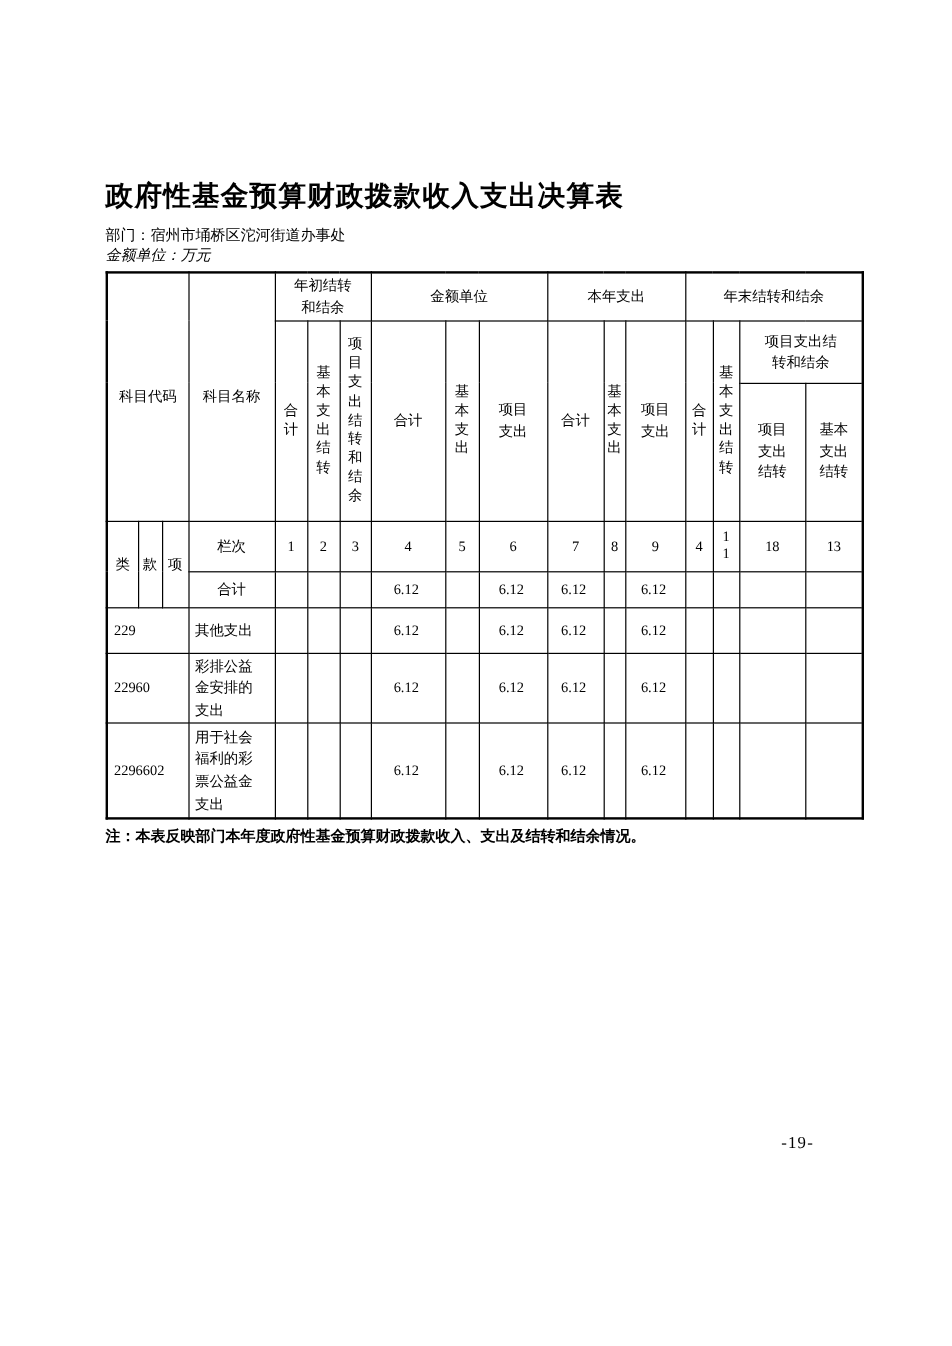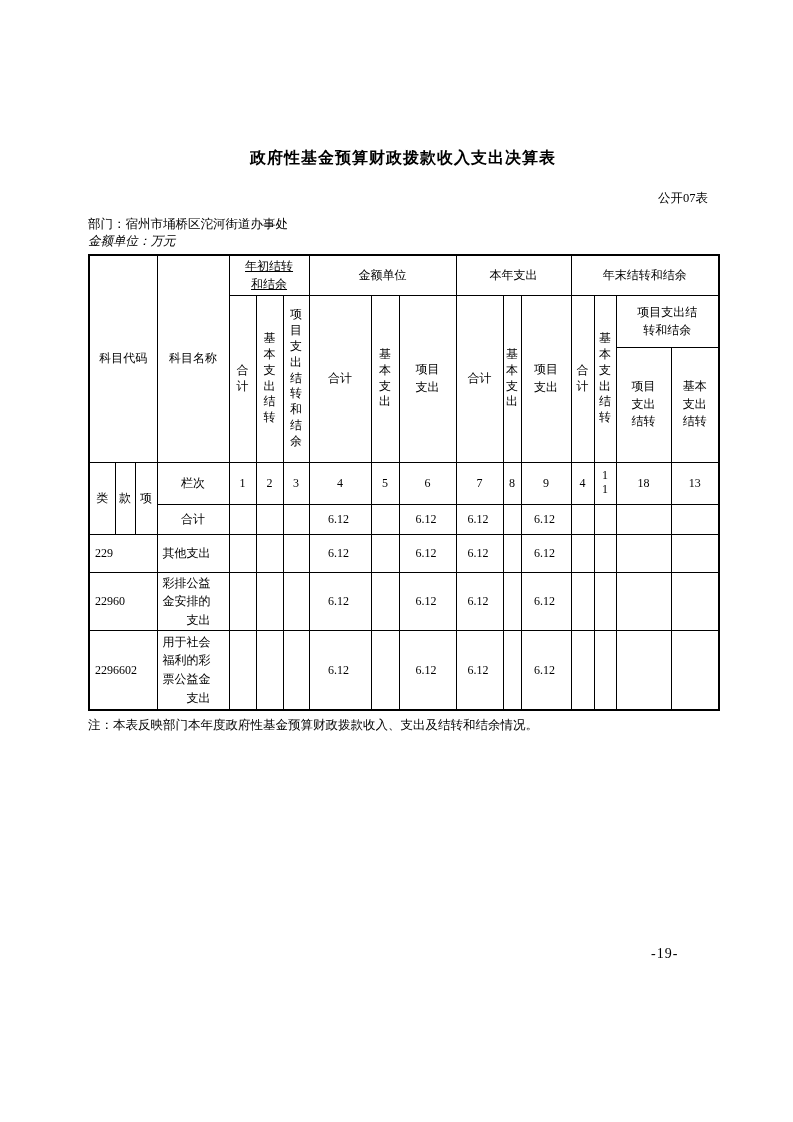--- a/index.html
+++ b/index.html
@@ -7,22 +7,22 @@
   body {
     width: 793px; height: 1122px;
     position: relative;
     color: #000;
     font-family: "Liberation Serif", "DejaVu Serif", serif;
   }
   .page { padding: 148px 75px 0 88px; }
 
   .title {
     font-family: "Liberation Sans", "DejaVu Sans", sans-serif;
-    font-size: 16px; font-weight: bold;
-    text-align: center; letter-spacing: 1px;
+    font-size: 23px; font-weight: bold;
+    letter-spacing: 1px;
   }
   .form-label {
     text-align: right; font-size: 12.5px;
     margin-top: 21px; padding-right: 10px;
   }
   .meta-row {
     display: flex; justify-content: space-between;
     font-size: 12.5px; margin-top: 9px; margin-bottom: 4px; flex-direction: column;
   }
   .meta-row .unit { padding-right: 10px; font-style: italic; }
@@ -44,44 +44,43 @@
   tr.br1 { height: 42px; }
   tr.br2 { height: 30px; }
   tr.br3 { height: 38px; margin-top: 28px; }
   tr.br4 { height: 58px; }
   tr.br5 { height: 79px; }
 
   
   .vtext { display: inline-block; width: 1em; word-break: break-all; line-height: 1.32; }
   
   .w2 { display: inline-block; width: 2em; word-break: break-all; line-height: 1.45; }
-  .w4 { display: inline-block; width: 4em; word-break: break-all; line-height: 1.5; text-decoration: underline; }
+  .w4 { display: inline-block; width: 4em; word-break: break-all; line-height: 1.5; }
   .w5 { display: inline-block; width: 5em; word-break: break-all; line-height: 1.5; }
   
   .vwrap { display: inline-block; width: 0.65em; word-break: break-all; line-height: 1.15; }
 
   td.code-cell { text-align: left; padding-left: 5px; }
   td.name-cell { text-align: left; padding-left: 5px; }
-  .name-text { display: inline-block; width: 4em; word-break: break-all; text-align: right; line-height: 1.55; }
+  .name-text { display: inline-block; width: 4em; word-break: break-all; text-align: left; line-height: 1.55; }
   td.num { text-align: center; padding-right: 5px; }
 
-  .note { font-size: 12.5px; margin-top: 6px; }
+  .note { font-size: 12.5px; margin-top: 6px; font-weight: bold; }
   .page-number {
     position: absolute; top: 946px; left: 651px;
     font-size: 14px; letter-spacing: 1px;
   }
 </style>
 </head>
 <body>
 
 <div class="page">
 
   <h1 class="title">政府性基金预算财政拨款收入支出决算表</h1>
 
-  <div class="form-label">公开07表</div>
 
   <div class="meta-row">
     <span>部门：宿州市埇桥区沱河街道办事处</span>
     <span class="unit">金额单位：万元</span>
   </div>
 
   <table class="fiscal">
     <colgroup>
       <col style="width:26px">
         <col style="width:20px">

